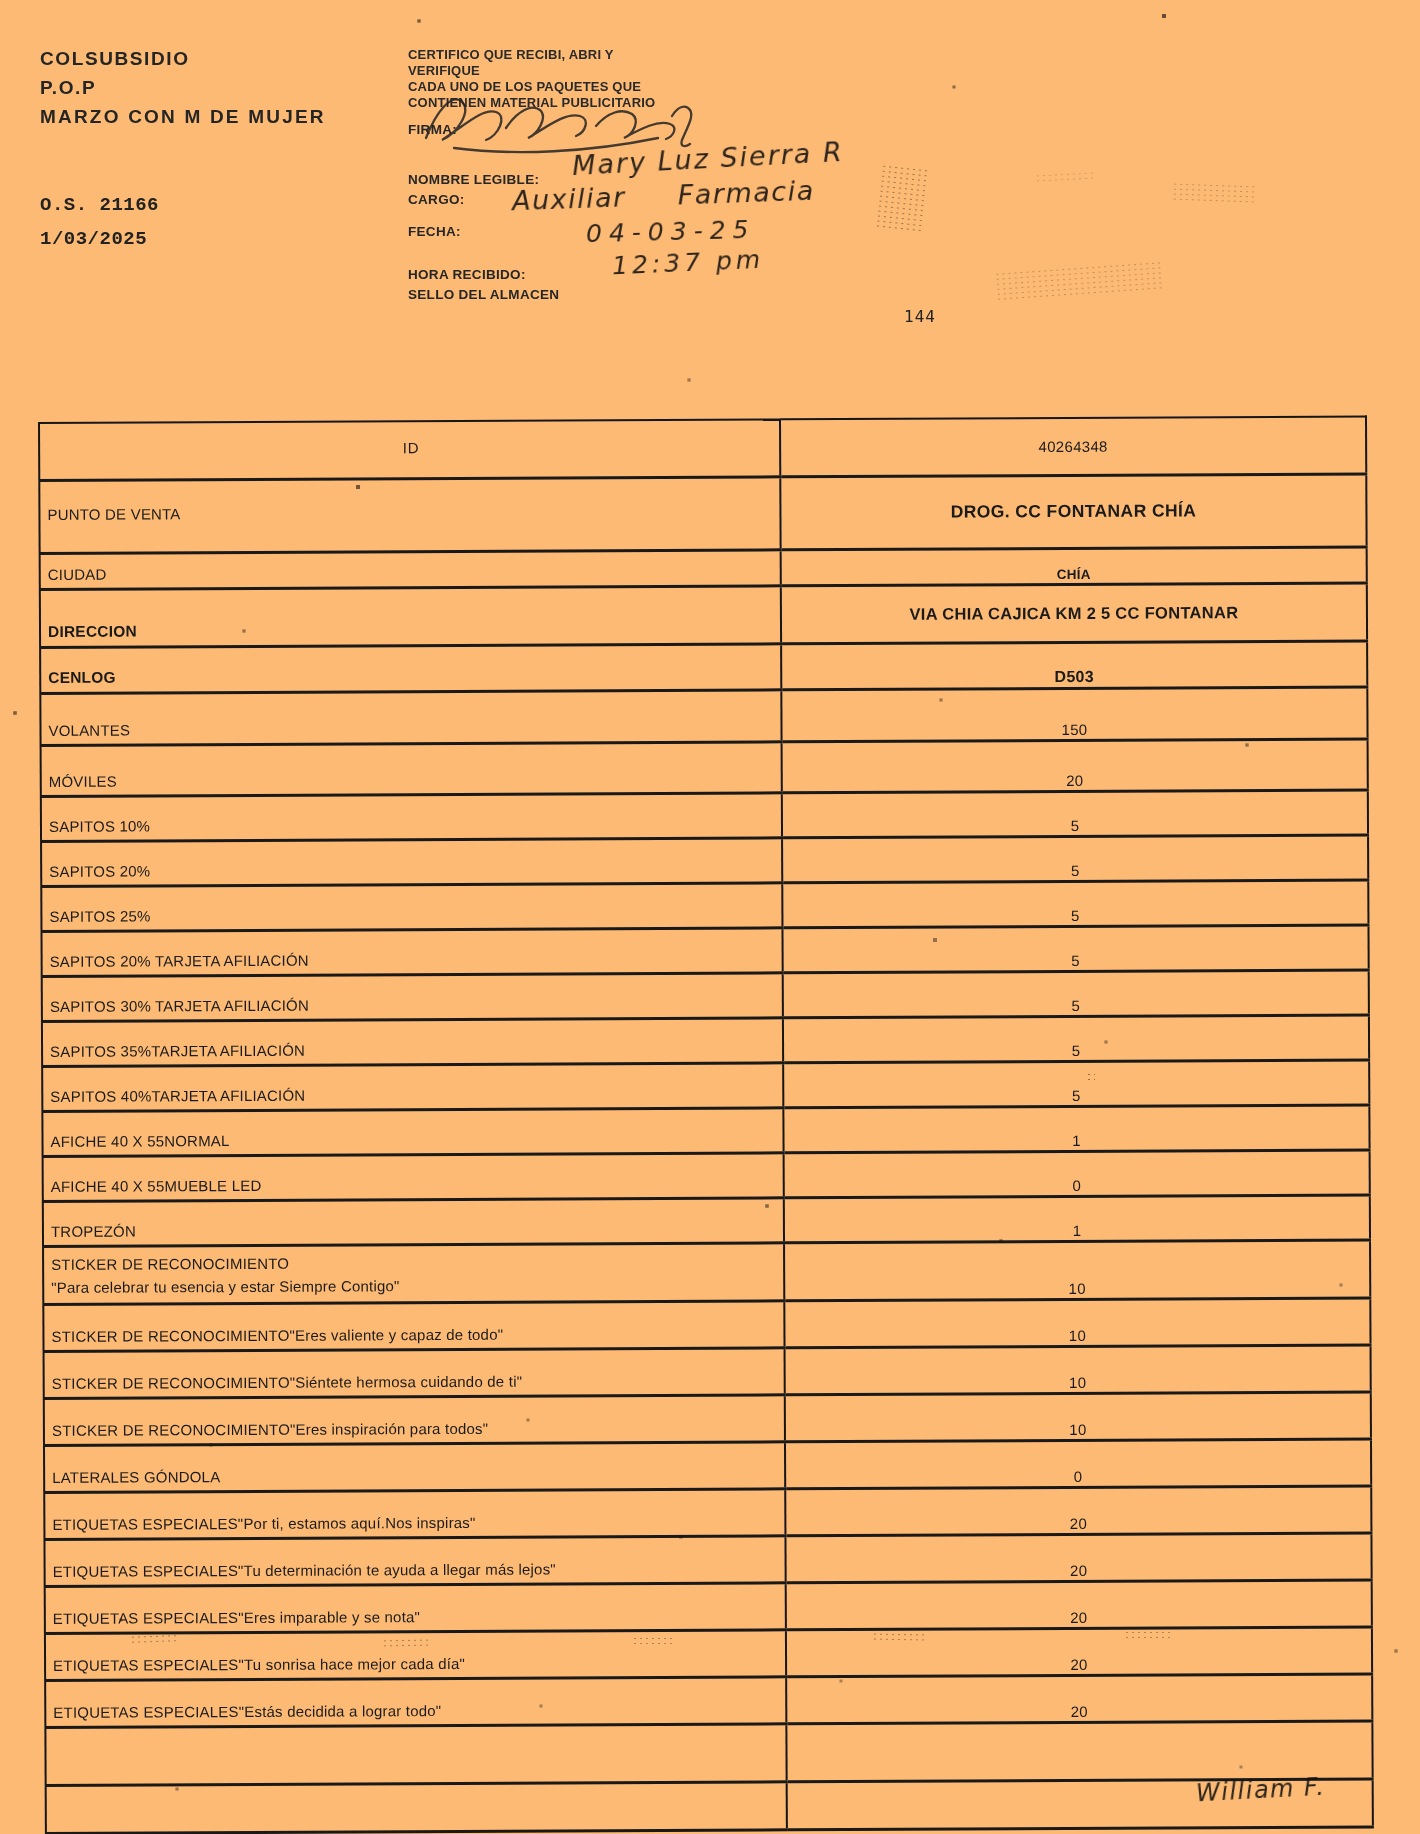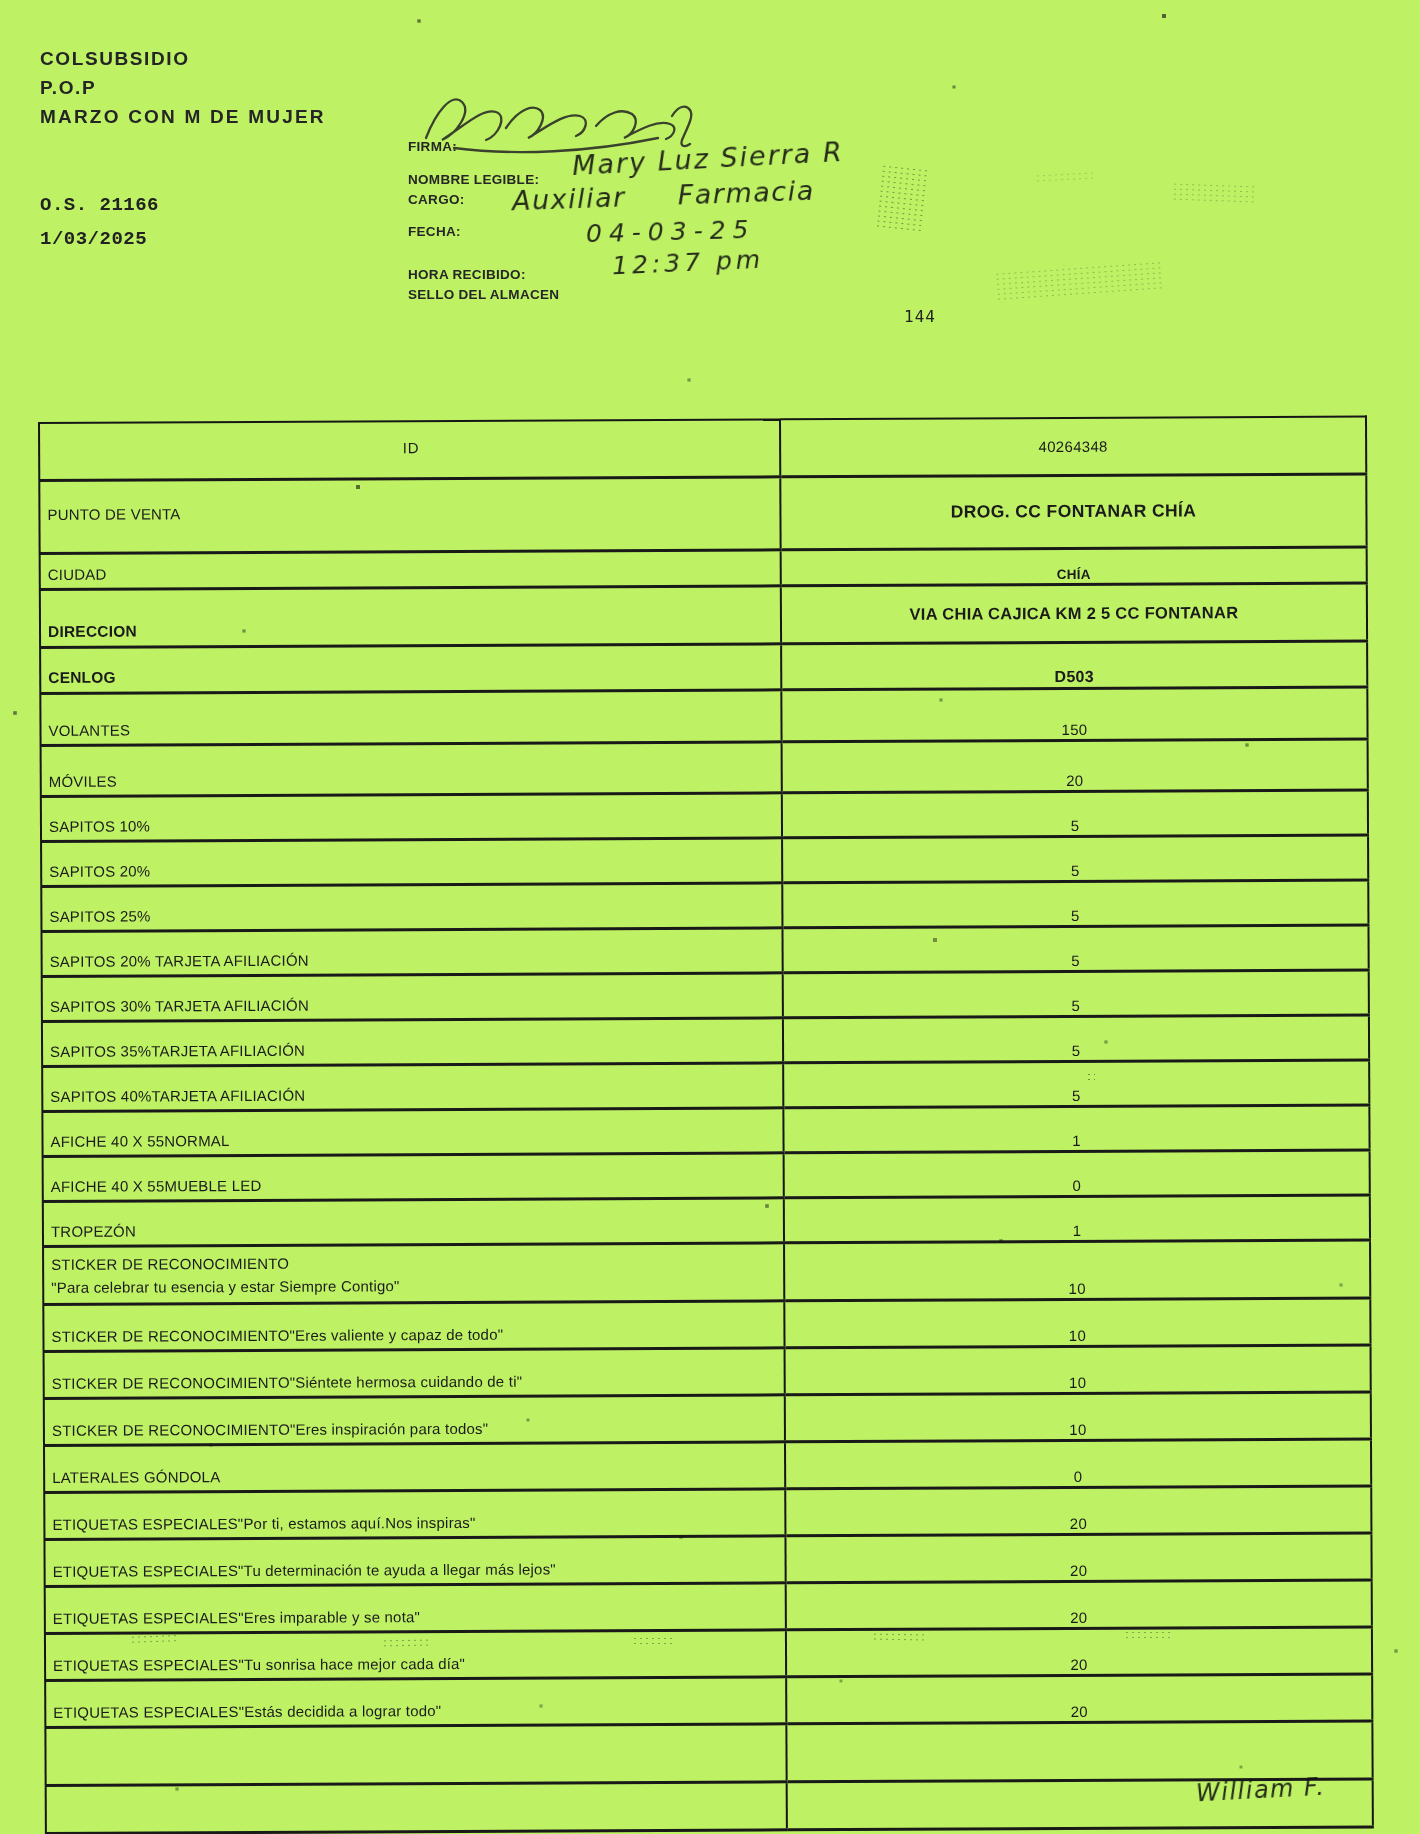--- a/index.html
+++ b/index.html
@@ -1,36 +1,36 @@
 <!DOCTYPE html>
 <html><head>
 <meta charset="utf-8">
 <style>
   html,body{margin:0;padding:0;}
   body{
     width:1420px;height:1834px;background:#ffffff;
     font-family:"Liberation Sans", sans-serif;color:#1c1c1c;
     position:relative;overflow:hidden;
   }
-  .page{position:absolute;inset:0;background:#bef264;}
+  .page{position:absolute;inset:0;background:#fdba74;}
 
   
   .brand{position:absolute;left:40px;top:44px;font-weight:700;color:#2d2d2d;
     font-size:19px;line-height:29px;letter-spacing:1.6px;
     filter:contrast(1.1);}
   .brand .l3{letter-spacing:2.2px;}
   .os-block{position:absolute;left:40px;top:188px;font-weight:700;color:#222;
     font-size:19px;line-height:34px;letter-spacing:.5px;font-family:Liberation Mono, monospace;}
 
   .cert{position:absolute;left:408px;top:47px;font-size:13px;line-height:16px;
     font-weight:700;color:#2a2a2a;letter-spacing:.2px;}
 
   .field{position:absolute;left:408px;font-size:13.5px;font-weight:700;
     color:#262626;letter-spacing:.3px;}
-  .f-firma{top:122px;margin-top:17px;} .f-nombre{top:172px;} .f-cargo{top:192px;}
+  .f-firma{top:122px;} .f-nombre{top:172px;} .f-cargo{top:192px;}
   .f-fecha{top:224px;} .f-hora{top:256px;margin-top:11px;} .f-sello{top:287px;}
 
   
   .hand{position:absolute;font-family:"DejaVu Sans", sans-serif;
     font-style:italic;color:#1f1f1f;opacity:.88;white-space:nowrap;
     filter:blur(.25px) contrast(1.15);}
   .h-nombre{left:572px;top:143px;font-size:27px;letter-spacing:2px;transform:rotate(-3deg);}
   .h-cargo{left:512px;top:180px;font-size:27px;letter-spacing:1.5px;word-spacing:42px;transform:rotate(-2deg);}
   .h-fecha{left:586px;top:217px;font-size:25px;letter-spacing:7px;transform:rotate(-1.5deg);}
   .h-hora{left:612px;top:248px;font-size:25px;letter-spacing:4px;transform:rotate(-2.5deg);}
@@ -121,20 +121,26 @@
     <div class="l1">COLSUBSIDIO</div>
     <div class="l2">P.O.P</div>
     <div class="l3">MARZO CON M DE MUJER</div>
   </div>
 
   <div class="os-block">
     <div>O.S. 21166</div>
     <div>1/03/2025</div>
   </div>
 
+  <div class="cert">
+    <div>CERTIFICO QUE RECIBI, ABRI Y</div>
+    <div>VERIFIQUE</div>
+    <div>CADA  UNO DE LOS PAQUETES QUE</div>
+    <div>CONTIENEN MATERIAL PUBLICITARIO</div>
+  </div>
 
   <div class="field f-firma">FIRMA:</div>
   <div class="field f-nombre">NOMBRE LEGIBLE:</div>
   <div class="field f-cargo">CARGO:</div>
   <div class="field f-fecha">FECHA:</div>
   <div class="field f-hora">HORA RECIBIDO:</div>
   <div class="field f-sello">SELLO DEL ALMACEN</div>
 
   <svg class="sig" width="340" height="95" viewBox="0 0 340 95">
     <g fill="none" stroke="#242424" stroke-width="2.3" stroke-linecap="round" opacity="0.85">

